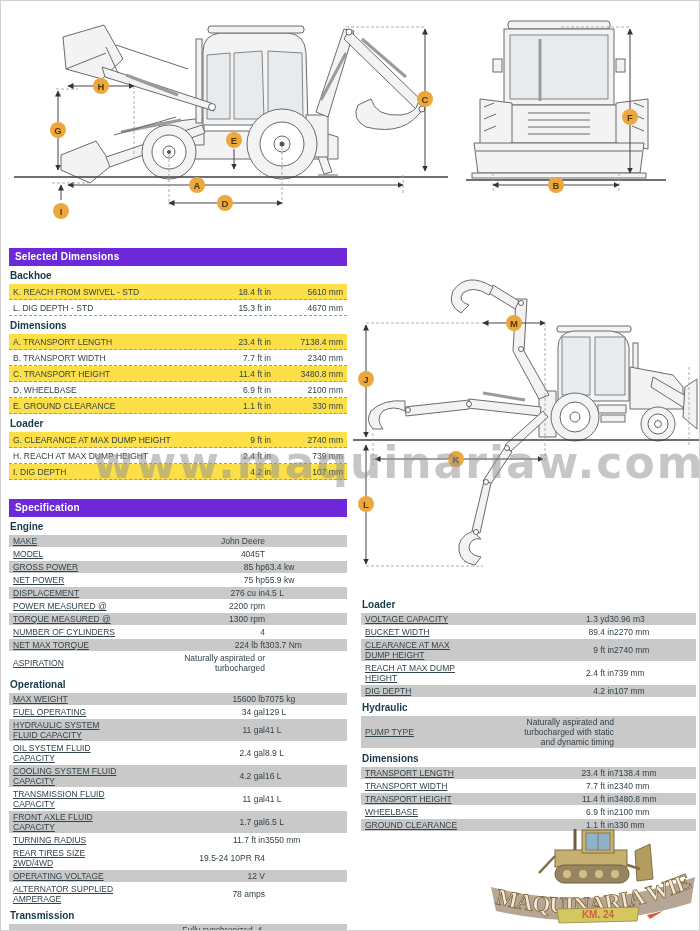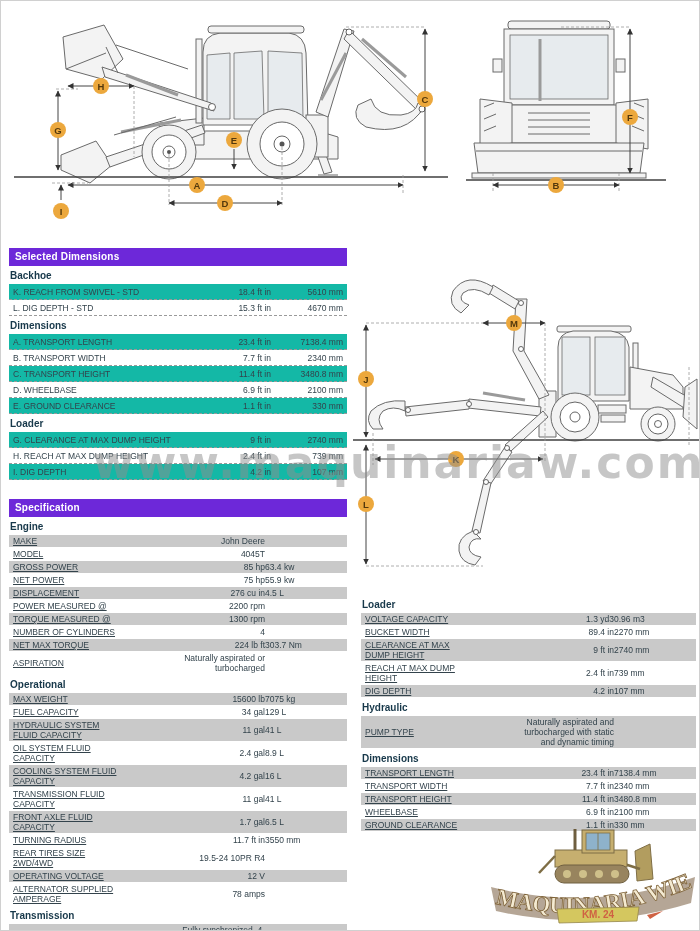--- a/index.html
+++ b/index.html
@@ -24,21 +24,21 @@
   
   .col-left{position:absolute;left:8px;top:247px;width:338px;}
   .col-right{position:absolute;left:360px;top:594px;width:335px;}
   .bar{background:#6d28d9;color:#fff;font-size:10px;font-weight:bold;padding:3px 6px 4px 6px;letter-spacing:.2px;}
   .spec-bar{margin-top:19px;}
   .sec-h{font-size:10px;font-weight:bold;color:#17384a;margin:3px 0 2px 0;padding:1px 1px;}
   .trow{display:flex;align-items:center;font-size:8.5px;line-height:10px;padding:1px 4px;}
   .trow .c{display:block;}
   
   .tan .trow{min-height:13px;border-bottom:1px dashed #9a9a9a;padding:1px 4px;}
-  .tan .trow.alt{background:#14b8a6;}
+  .tan .trow.alt{background:#fde047;}
   .tan .lbl{flex:1;}
   .tan .val{width:72px;text-align:right;}
   .tan .met{width:72px;text-align:right;}
   
   .gray .trow{min-height:10px;border-bottom:1px solid #fff;}
   .gray .trow.alt{background:#c9c9c9;}
   .gray .lbl{width:112px;flex:none;text-decoration:underline;}
   .gray .val{flex:1;text-align:right;padding-left:4px;margin-left:32px;}
   .gray .met{width:78px;}
 
@@ -375,21 +375,21 @@
           <span class="c val">Naturally aspirated or turbocharged</span>
           <span class="c met"></span>
         </div>
         <div class="sec-h">Operational</div>
         <div class="trow alt">
           <span class="c lbl">MAX WEIGHT</span>
           <span class="c val">15600 lb</span>
           <span class="c met">7075 kg</span>
         </div>
         <div class="trow">
-          <span class="c lbl">FUEL CAPACITY</span>
+          <span class="c lbl">FUEL OPERATING</span>
           <span class="c val">34 gal</span>
           <span class="c met">129 L</span>
         </div>
         <div class="trow alt">
           <span class="c lbl">HYDRAULIC SYSTEM FLUID CAPACITY</span>
           <span class="c val">11 gal</span>
           <span class="c met">41 L</span>
         </div>
         <div class="trow">
           <span class="c lbl">OIL SYSTEM FLUID CAPACITY</span>

